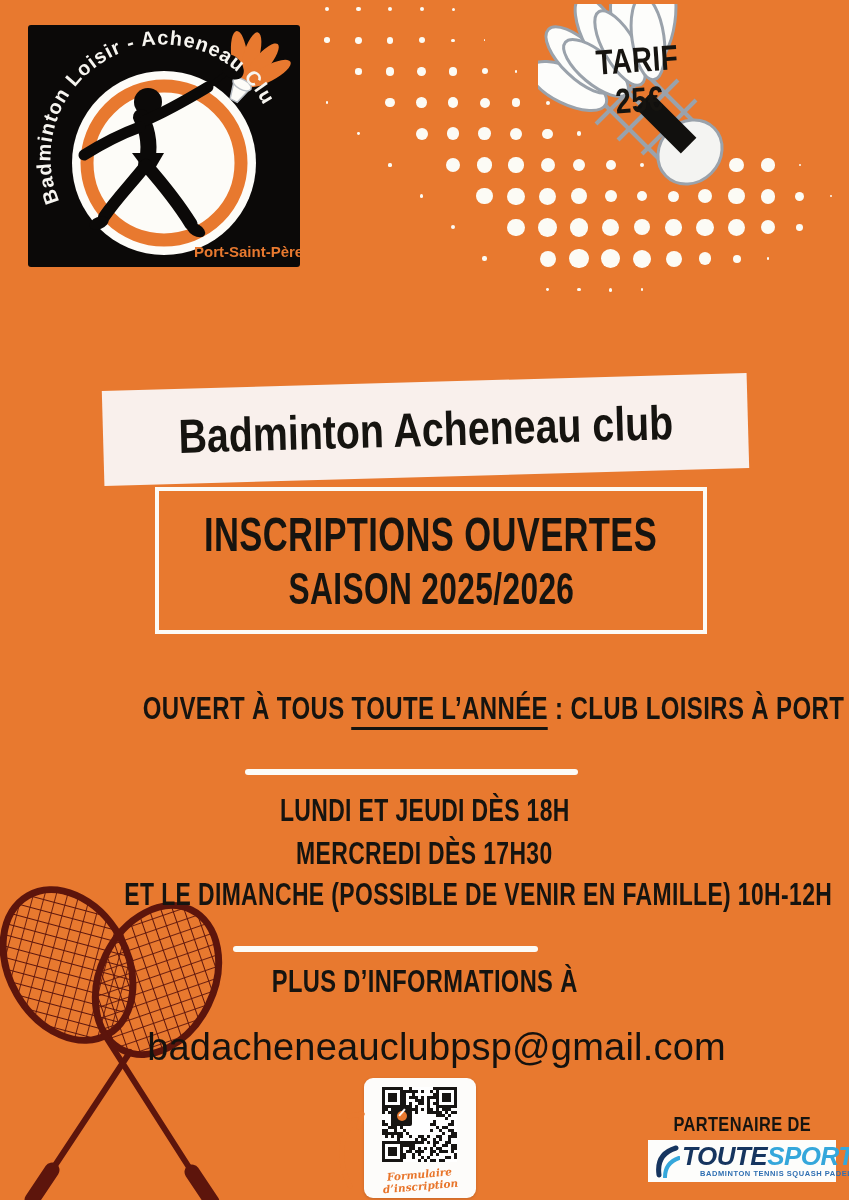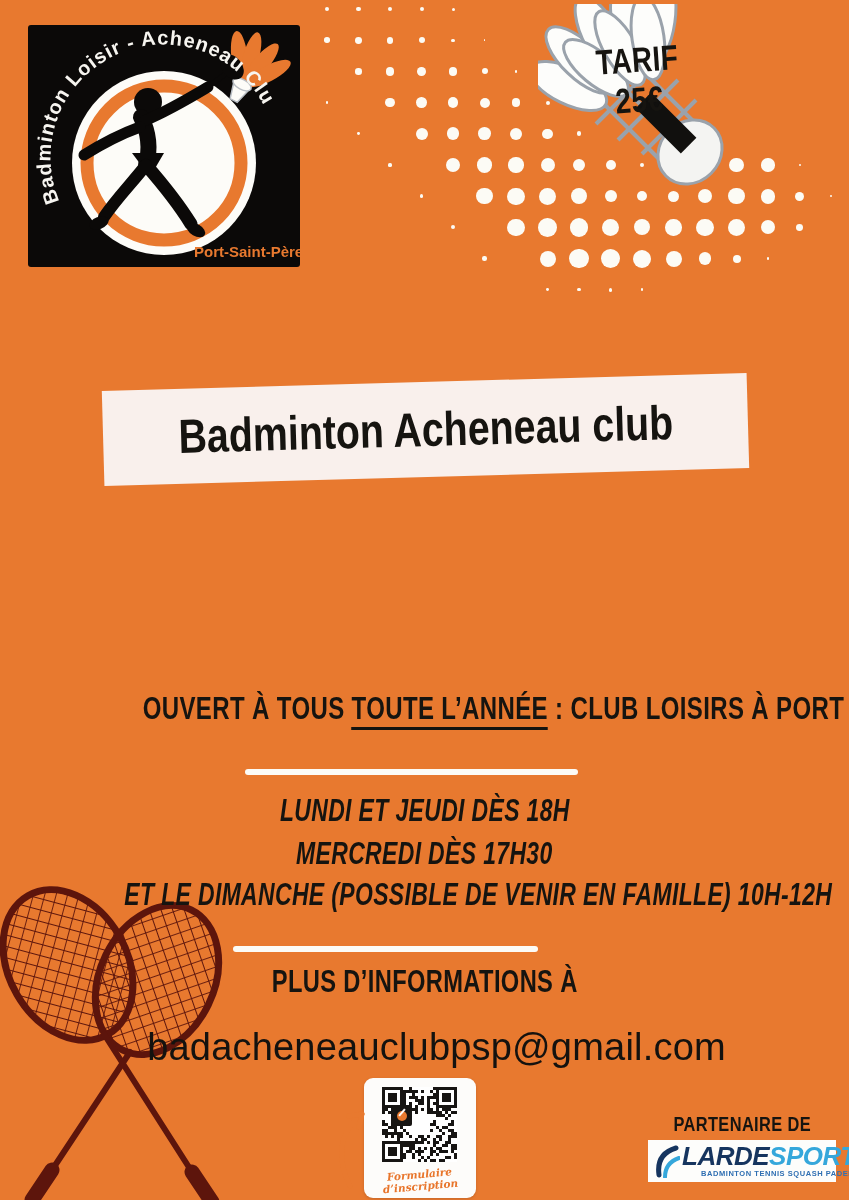--- a/index.html
+++ b/index.html
@@ -50,21 +50,21 @@
   }
   #inscription-box .l1{font-size:48px;--sx:.72;}
   #inscription-box .l2{font-size:44px;--sx:.72;}
   
   #open-line{top:690px;z-index:2;}
   #open-line .cond{font-size:32px;--sx:.75;}
   #open-line .ul{border-bottom:3px solid #161410;padding-bottom:1px;}
   .divider{position:absolute;height:6px;background:#FCFBF6;border-radius:3px;z-index:2;}
   #divider-1{left:245px;top:769px;width:333px;}
   #divider-2{left:233px;top:946px;width:305px;}
-  .sched{z-index:2;font-style:italic;}
+  .sched{z-index:2;}
   .sched .cond{font-size:31px;--sx:.74;}
   #sched-1{top:793px;}
   #sched-2{top:836px;}
   #sched-3{top:877px;}
   #info-heading{top:963px;z-index:2;}
   #info-heading .cond{font-size:32px;--sx:.74;}
   #email-row{top:1026px;z-index:2;}
   #email-row span{
     font-size:38px;font-weight:400;letter-spacing:.2px;color:#14120F;
     display:inline-block;transform:translateX(12px);
@@ -268,20 +268,24 @@
     <span class="cond">TARIF</span><br>
     <span class="cond">25€</span>
   </div>
 
 
 
   <div id="club-name-box" class="abs">
     <span class="cond">Badminton Acheneau club</span>
   </div>
 
+  <div id="inscription-box" class="abs">
+    <span class="cond l1">INSCRIPTIONS OUVERTES</span>
+    <span class="cond l2">SAISON 2025/2026</span>
+  </div>
 
   <div id="open-line" class="row">
     <span class="cond"><span>OUVERT À TOUS </span><span class="ul">TOUTE L’ANNÉE</span><span> : CLUB LOISIRS À PORT SAINT PÈRE</span></span>
   </div>
 
   <div id="divider-1" class="divider"></div>
 
   <div id="sched-1" class="row sched">
     <span class="cond">LUNDI ET JEUDI DÈS 18H</span>
   </div>
@@ -630,19 +634,19 @@
   <div id="partner-label" class="abs">
     <span class="cond">PARTENAIRE DE</span>
   </div>
   <div id="partner-box" class="abs">
     <svg id="partner-swoosh" viewBox="0 0 26 34">
       <path d="M5 31 Q 2 10 22 4" stroke="#16355F" stroke-width="5" fill="none" stroke-linecap="round"></path>
       <path d="M11 33 Q 11 19 25 14" stroke="#35A7DB" stroke-width="4" fill="none" stroke-linecap="round"></path>
     </svg>
     <div id="partner-text">
       <div id="brand-line">
-        <span class="b1">LARDE</span><span class="b2">SPORTS</span>
+        <span class="b1">TOUTE</span><span class="b2">SPORTS</span>
       </div>
       <div id="partner-sub">BADMINTON TENNIS SQUASH PADEL</div>
     </div>
   </div>
 
 </div>
 
 </body></html>

